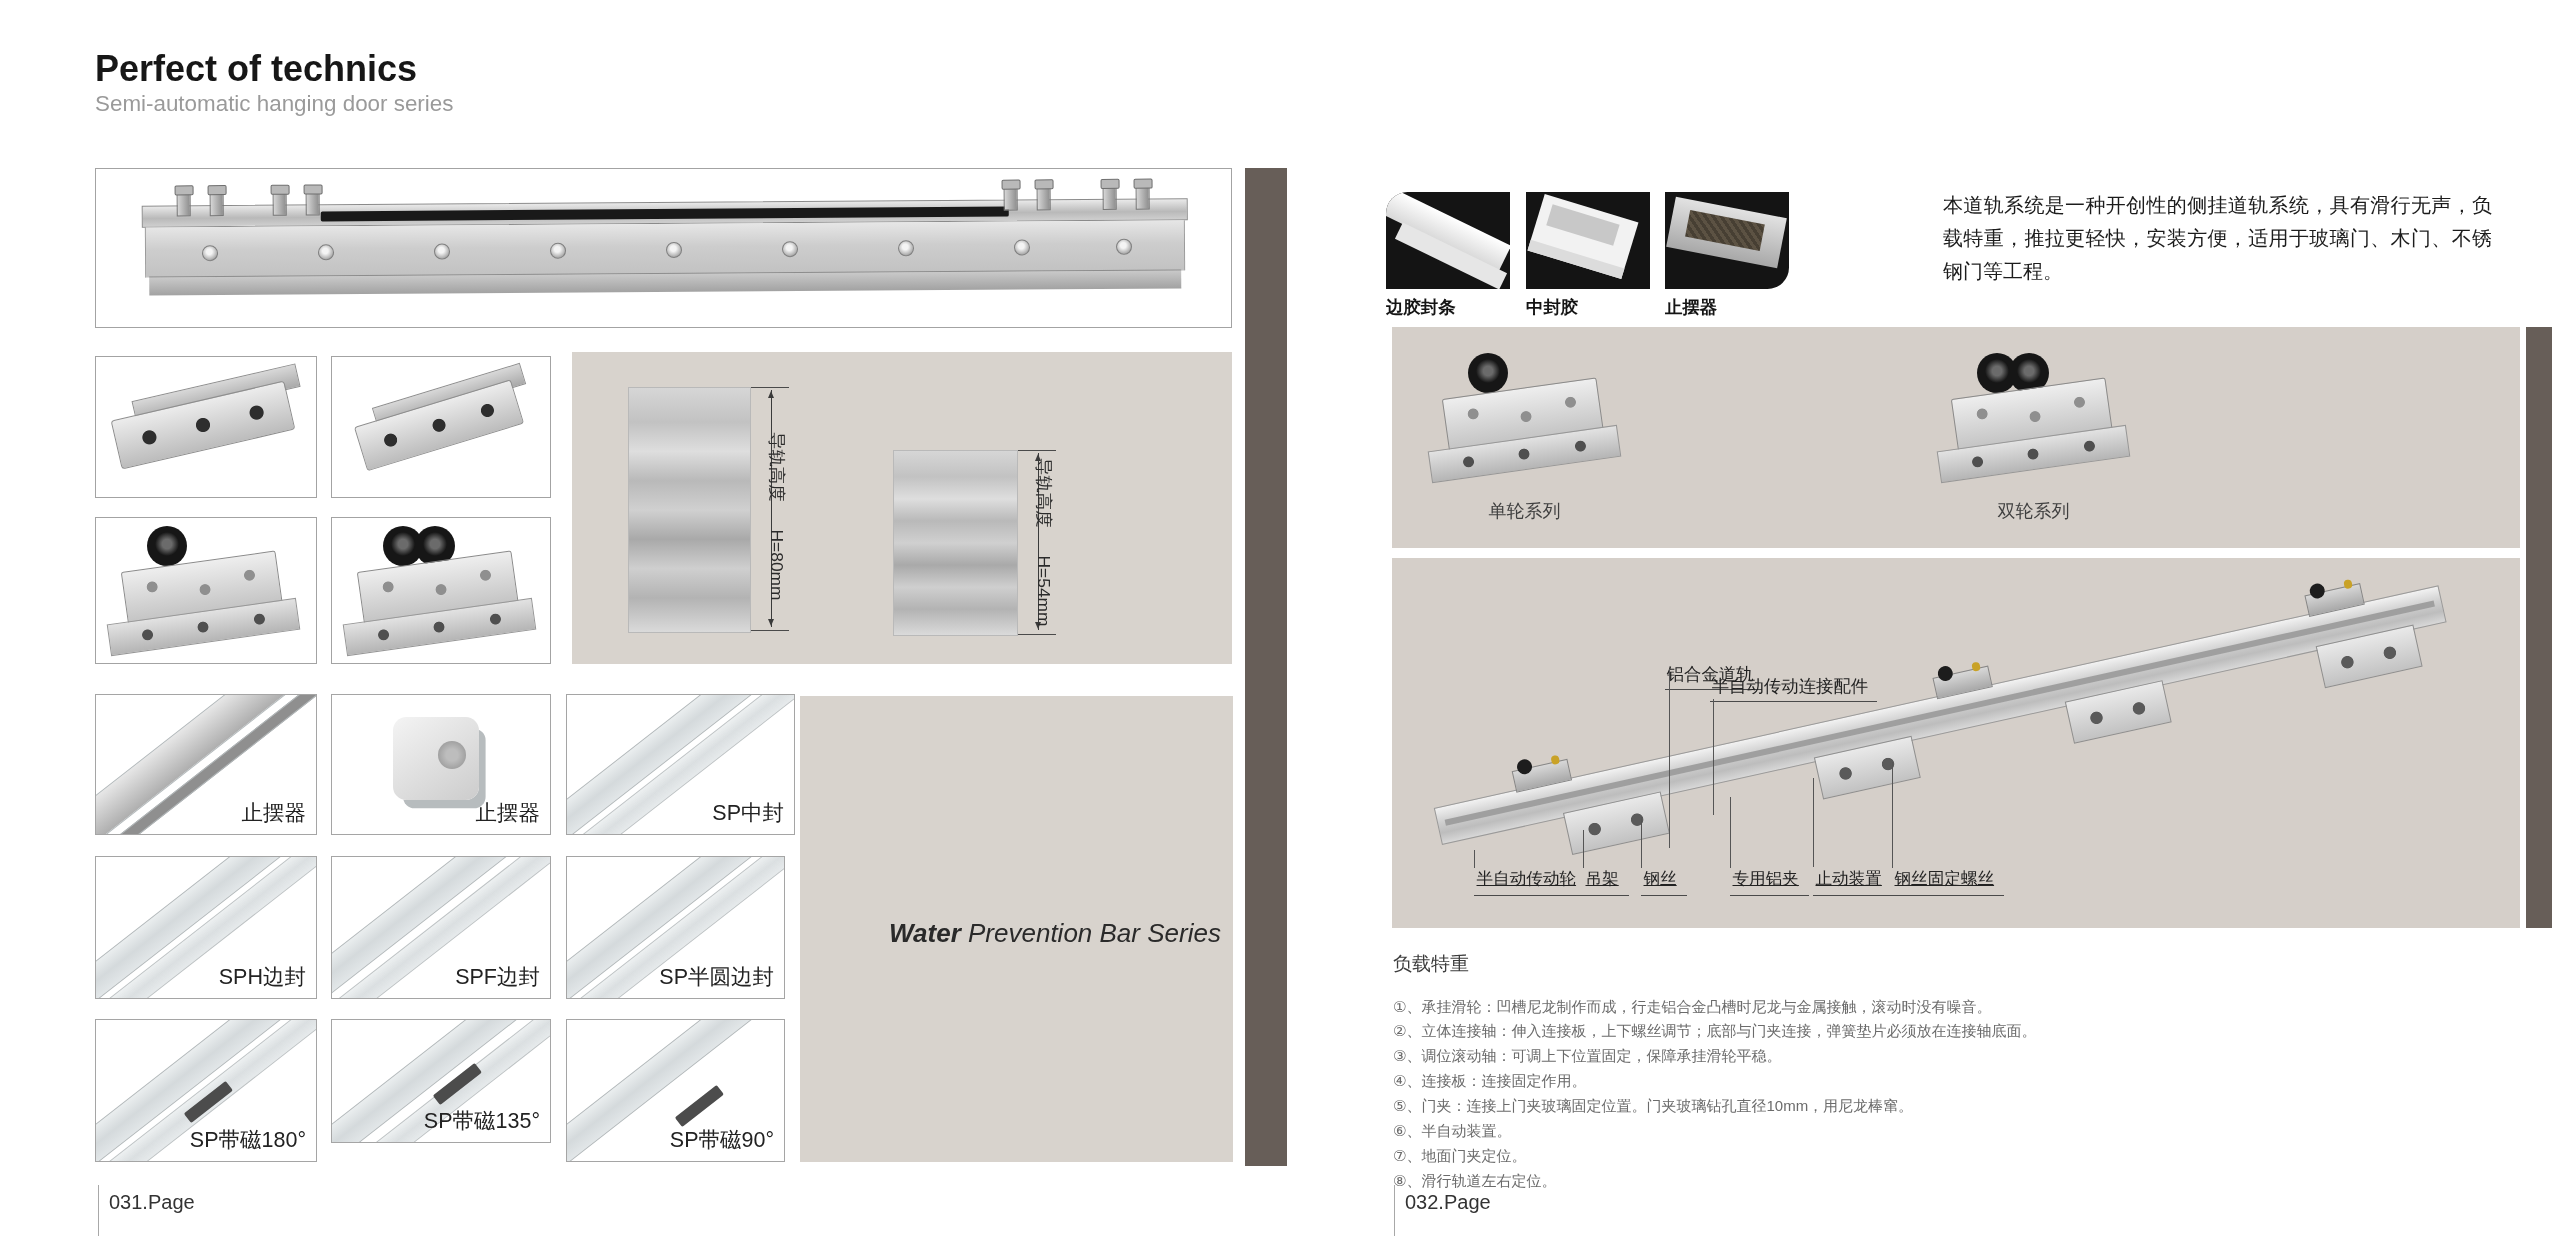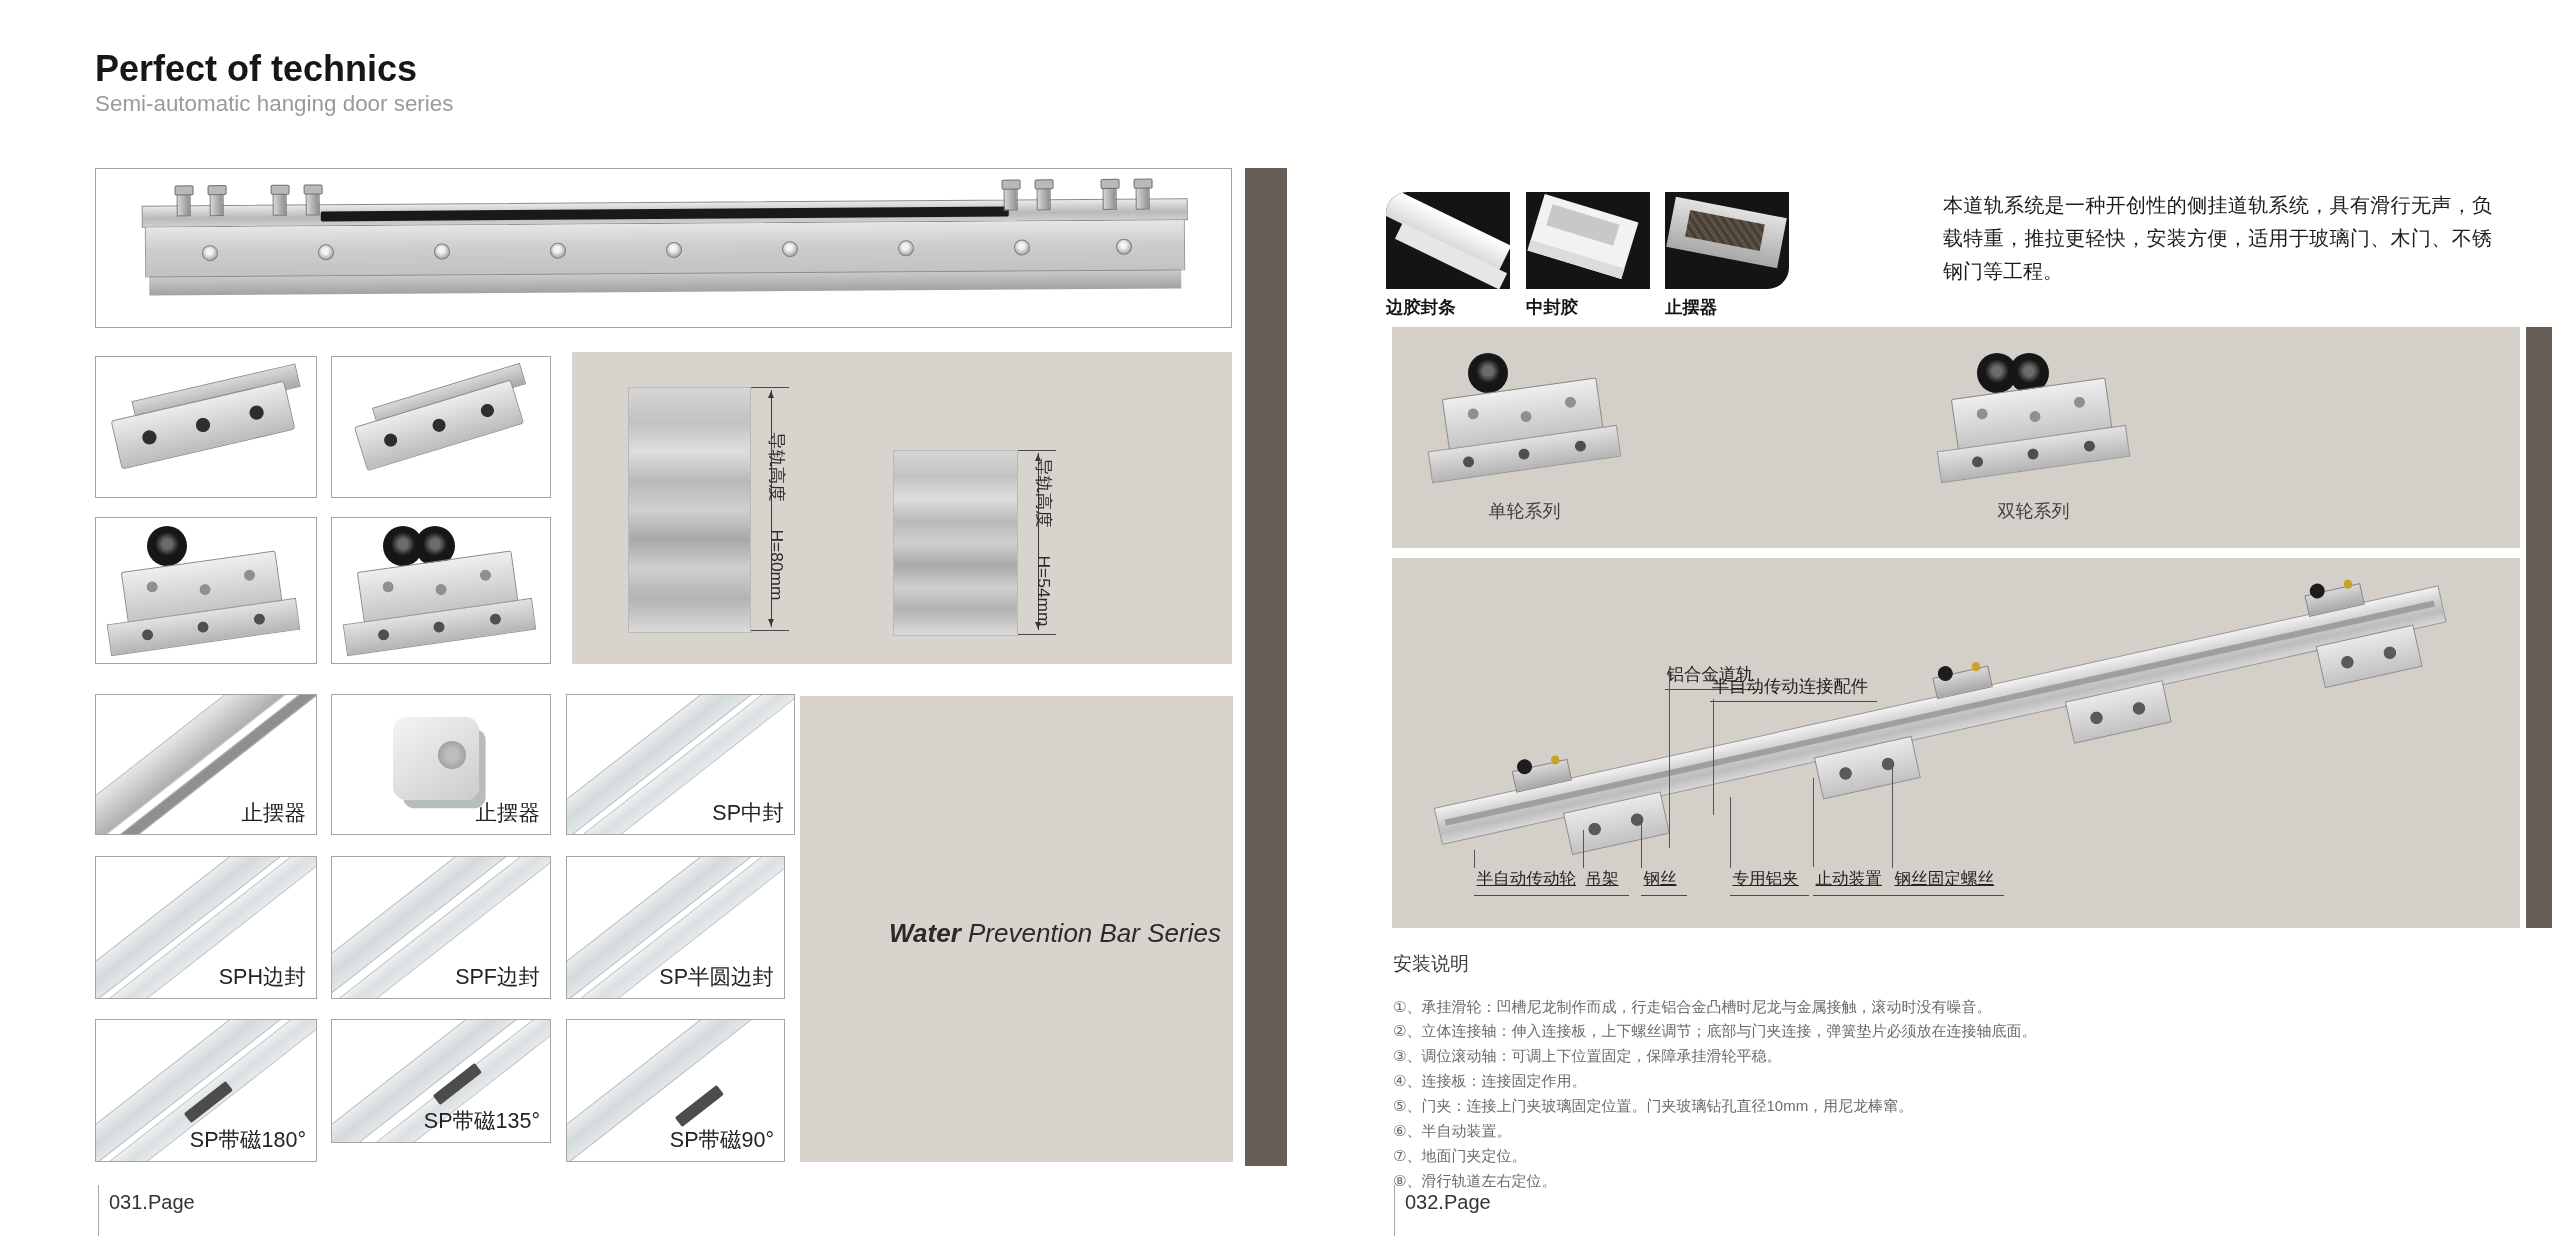--- a/index.html
+++ b/index.html
@@ -346,21 +346,21 @@
     <div class="lead" style="left:338px;top:239px;height:71px;"></div>
     <div class="bcall" style="left:338px;">专用铝夹</div>
     <div class="lead" style="left:421px;top:220px;height:89px;"></div>
     <div class="bcall" style="left:421px;">止动装置</div>
     <div class="lead" style="left:500px;top:204px;height:106px;"></div>
     <div class="bcall" style="left:500px;">钢丝固定螺丝</div>
   </div>
 
   <div class="abs brown" style="left:2526px;top:327px;width:26px;height:601px;"></div>
 
-  <div class="inst-title">安装说明</div>
+  <div class="inst-title">负载特重</div>
   <div class="inst-item" style="top:998px;">①、承挂滑轮：凹槽尼龙制作而成，行走铝合金凸槽时尼龙与金属接触，滚动时没有噪音。</div>
   <div class="inst-item" style="top:1022px;">②、立体连接轴：伸入连接板，上下螺丝调节；底部与门夹连接，弹簧垫片必须放在连接轴底面。</div>
   <div class="inst-item" style="top:1047px;">③、调位滚动轴：可调上下位置固定，保障承挂滑轮平稳。</div>
   <div class="inst-item" style="top:1072px;">④、连接板：连接固定作用。</div>
   <div class="inst-item" style="top:1097px;">⑤、门夹：连接上门夹玻璃固定位置。门夹玻璃钻孔直径10mm，用尼龙棒窜。</div>
   <div class="inst-item" style="top:1122px;">⑥、半自动装置。</div>
   <div class="inst-item" style="top:1147px;">⑦、地面门夹定位。</div>
   <div class="inst-item" style="top:1172px;">⑧、滑行轨道左右定位。</div>
 
   <div class="abs pagerule" style="left:1394px;top:1185px;"></div>

